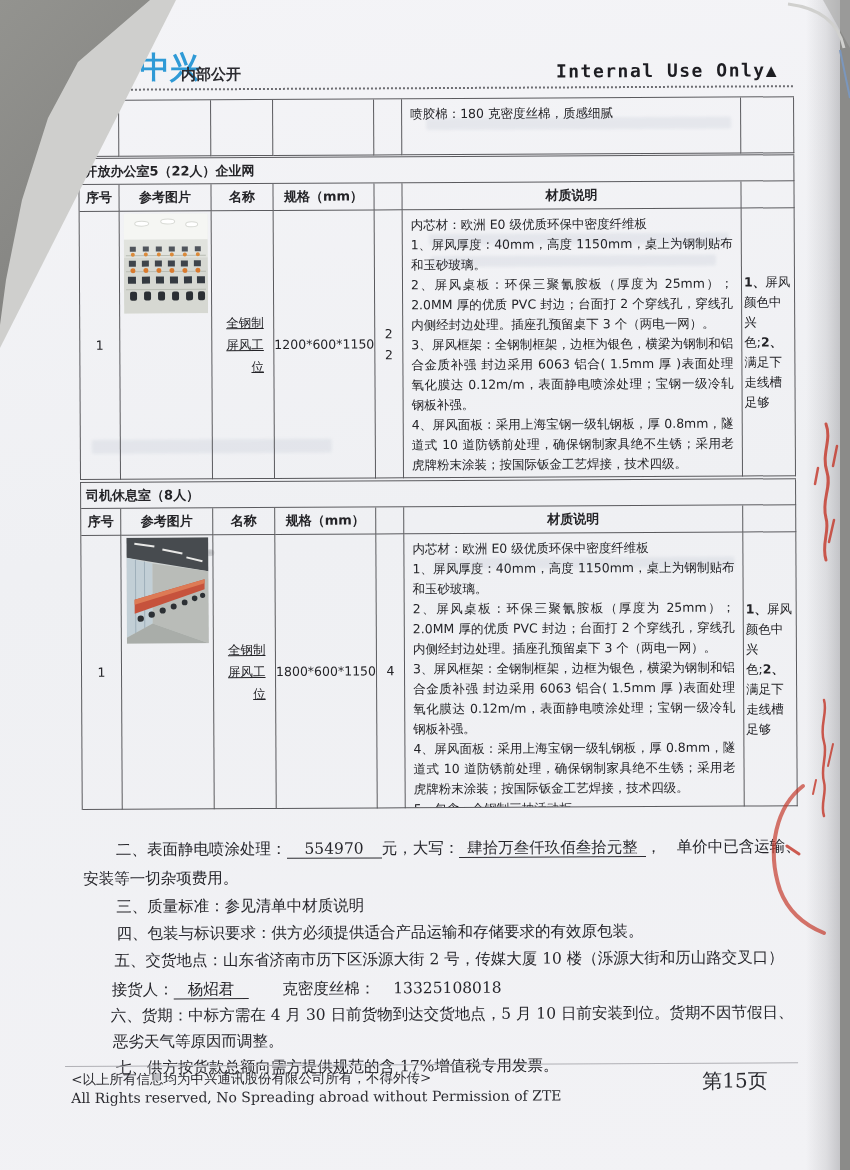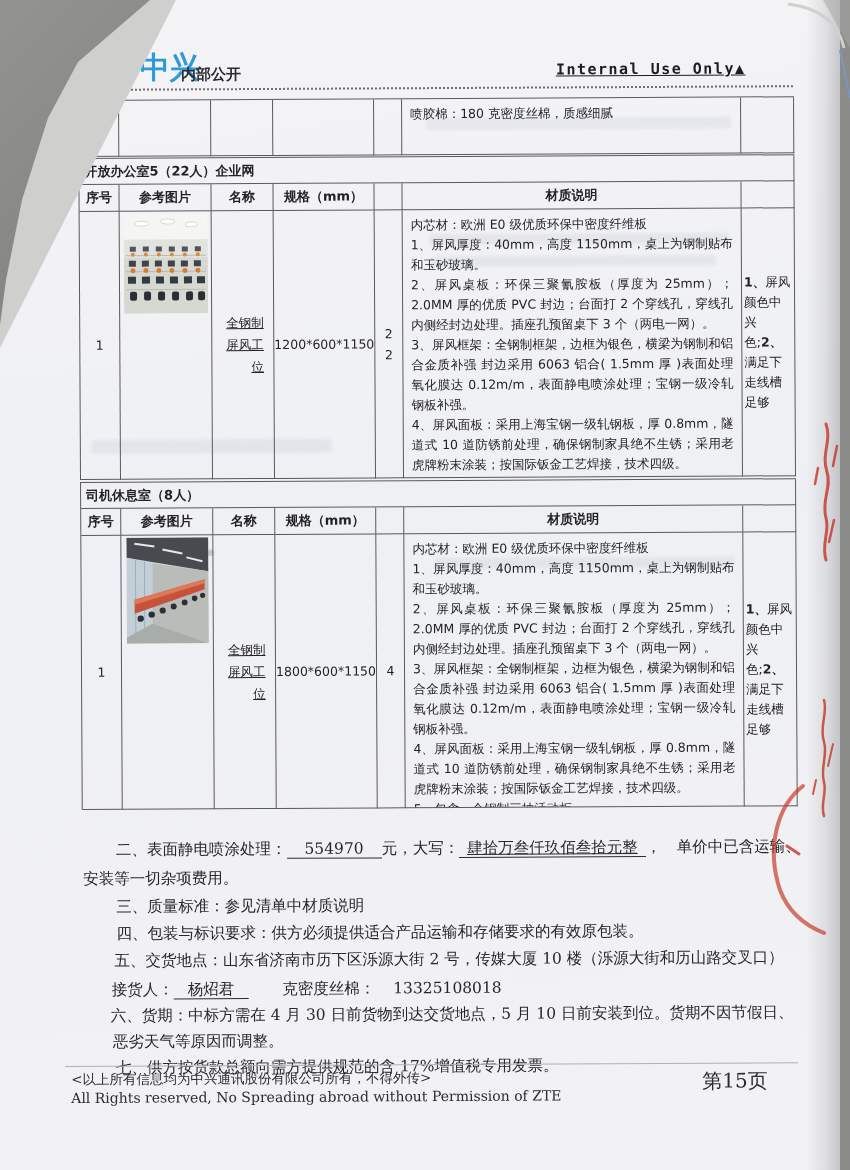--- a/index.html
+++ b/index.html
@@ -20,22 +20,22 @@
   .corner-curl{position:absolute;right:0;top:0;width:60px;height:60px;
       background:#a8a8a6;clip-path:polygon(100% 0,55% 0,100% 80%);opacity:.55;}
   
   #content{position:absolute;left:0;top:0;width:850px;height:1170px;
       transform:rotate(-0.3deg);transform-origin:70px 95px;color:#232327;}
   
   .logo{position:absolute;left:54px;top:40px;color:#2f9ad6;font-weight:bold;white-space:nowrap;}
   .logo .zte{font-size:41px;letter-spacing:-1px;}
   .logo .cn{font-size:30px;margin-left:3px;text-align:center;}
   .classif{position:absolute;left:181px;top:66px;font-size:15px;color:#2b2b30;font-weight:bold;}
-  .iuo{position:absolute;left:556px;top:63px;font-size:15px;font-weight:bold;
-       letter-spacing:1.5px;color:#1d1d22;font-family:"DejaVu Sans Mono","Liberation Mono",monospace;text-decoration:underline;}
+  .iuo{position:absolute;left:556px;top:63px;font-size:18px;font-weight:bold;
+       letter-spacing:1.5px;color:#1d1d22;font-family:"DejaVu Sans Mono","Liberation Mono",monospace;}
   .dotrule{position:absolute;left:60px;top:89px;width:733px;height:0;
        border-top:2px dotted #55555a;opacity:.85;}
   
   .tbl{position:absolute;left:78px;width:715px;display:grid;
        grid-template-columns:40px 92px 62px 101px 28px 339px 53px;
        border-top:1px solid #5a5a5e;border-left:1px solid #5a5a5e;
        font-size:12.5px;color:#232327;}
   .cell{border-right:1px solid #5a5a5e;border-bottom:1px solid #5a5a5e;
         display:flex;align-items:center;justify-content:center;overflow:hidden;}
   .cell.title{grid-column:1/-1;justify-content:flex-start;padding-left:5px;
@@ -50,21 +50,21 @@
   .rb{font-weight:bold;}
   #tbl-carry{top:100px;grid-template-rows:56px;}
   #tbl-carry .c-mat{align-self:stretch;}
   #tbl1{top:158px;grid-template-rows:26px 27px 268px;}
   #tbl2{top:482px;grid-template-rows:26px 27px 274px;}
   
   .note{position:absolute;font-family:"DejaVu Serif","Liberation Serif",serif;
         font-size:15.5px;color:#26262b;white-space:nowrap;}
   .ul{border-bottom:1.3px solid #2b2b30;}
   .pad-num{padding:0 18px;}
-  .pad-cn{padding:0 8px;text-decoration:underline;}
+  .pad-cn{padding:0 8px;}
   .pad-name{padding:0 14px;}
   .gap-m{display:inline-block;width:34px;}
   .gap-s{display:inline-block;width:18px;}
   
   .footline{position:absolute;left:60px;top:1066px;width:733px;height:1px;background:#b0b0b5;}
   .foot-cn{position:absolute;left:66px;top:1071px;font-family:"DejaVu Serif","Liberation Serif",serif;
            font-size:13.5px;color:#2a2a2f;}
   .foot-en{position:absolute;left:66px;top:1090px;font-family:"DejaVu Serif","Liberation Serif",serif;
            font-size:14px;color:#2a2a2f;}
   .pageno{position:absolute;left:697px;top:1071px;font-family:"DejaVu Serif","Liberation Serif",serif;

